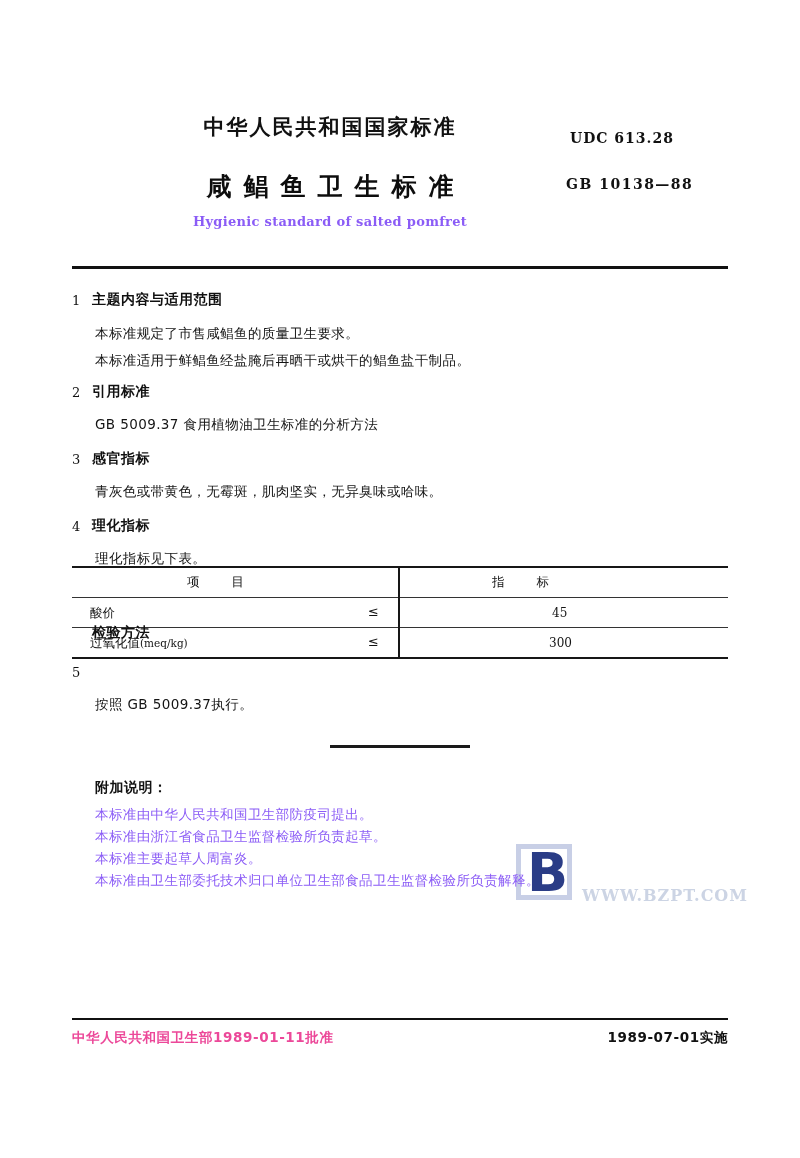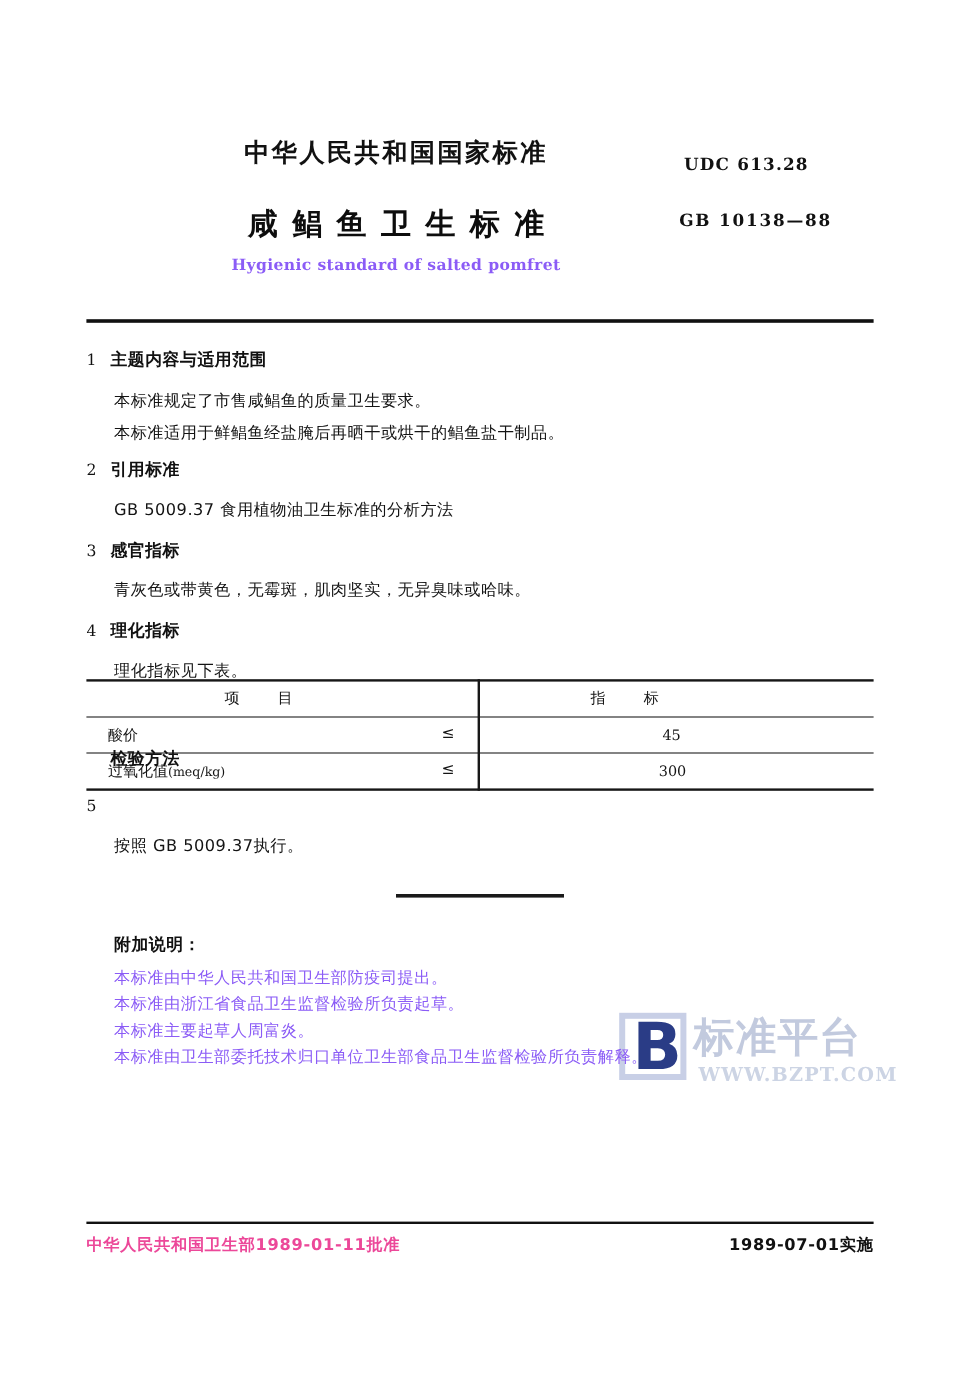--- a/index.html
+++ b/index.html
@@ -286,21 +286,20 @@
 </style>
 </head>
 <body>
 
 <div id="page">
 
   <div class="watermark">
     <div class="wm-logo">
       <span class="wm-logo-b">B</span>
     </div>
-    <div class="wm-text">标准平台</div>
     <div class="wm-url">WWW.BZPT.COM</div>
   </div>
 
   <div class="content-layer">
 
     <div class="hdr-national">中华人民共和国国家标准</div>
     <div class="hdr-udc">UDC 613.28</div>
     <div class="hdr-title">咸鲳鱼卫生标准</div>
     <div class="hdr-code">GB 10138—88</div>
     <div class="hdr-en">Hygienic standard of salted pomfret</div>

